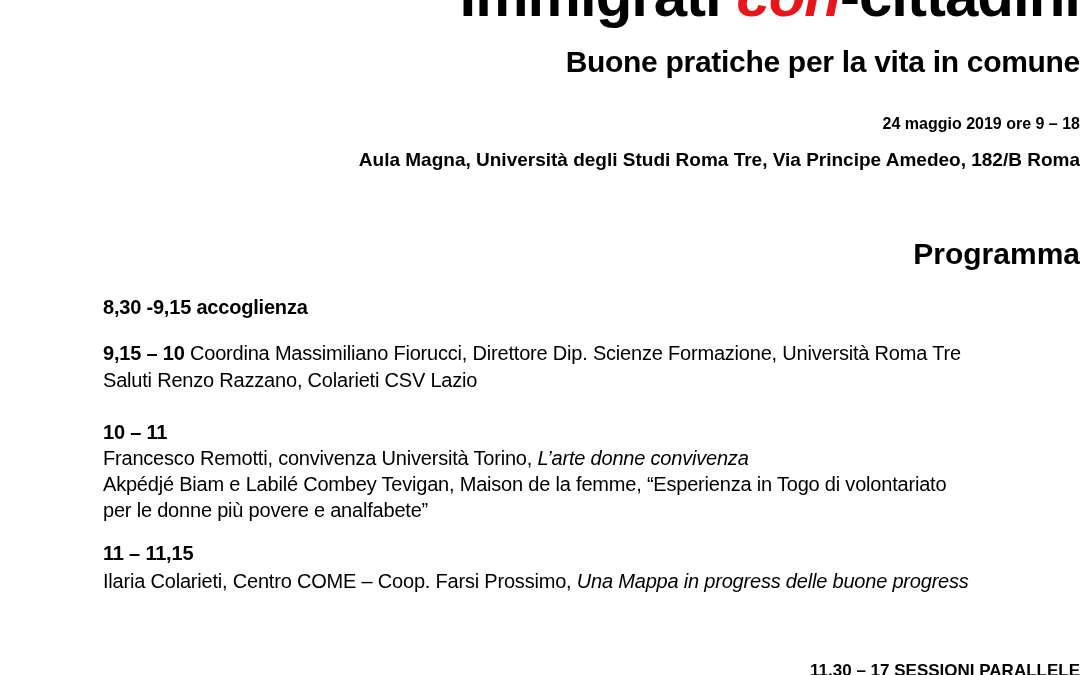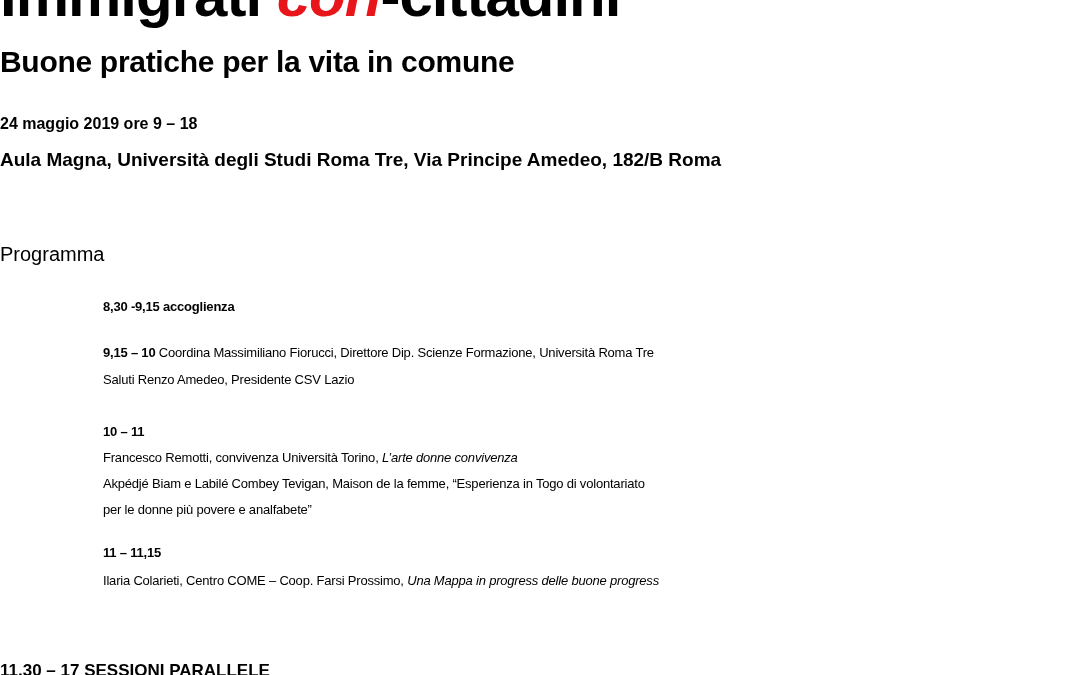--- a/index.html
+++ b/index.html
@@ -16,21 +16,21 @@
     color: #000000;
   }
   .page {
     position: absolute;
     left: 0; top: 0;
     width: 1080px;
     height: 675px;
     overflow: hidden;
   }
   .abs { position: absolute; white-space: nowrap; }
-  .center { left: 0; width: 1080px; text-align: left; }
+  .center { left: 0; width: 1080px; text-align: right; }
 
   .title {
     top: -34px;
     font-size: 60px;
     font-weight: bold;
     letter-spacing: -1px;
     line-height: 60px;
   }
   .title .red { color: #e8161b; font-style: italic; }
 
@@ -48,27 +48,27 @@
     line-height: 34px;
   }
   .venue {
     top: 146px;
     font-size: 19px;
     font-weight: bold;
     line-height: 28px;
   }
   .programma {
     top: 237px;
-    font-size: 20px;
-    font-weight: normal;
+    font-size: 30px;
+    font-weight: bold;
     line-height: 34px;
   }
   .line {
     left: 103px;
-    font-size: 13px;
+    font-size: 20px;
     line-height: 24px;
     letter-spacing: -0.2px;
   }
   .b { font-weight: bold; }
   .i { font-style: italic; }
   .sessioni {
     top: 659px;
     font-size: 17px;
     font-weight: bold;
     line-height: 24px;
@@ -89,21 +89,21 @@
 
   <div class="abs center venue">Aula Magna, Università degli Studi Roma Tre, Via Principe Amedeo, 182/B Roma</div>
 
   <div class="abs center programma">Programma</div>
 
   <div class="abs line b" style="top:295px">8,30 -9,15 accoglienza</div>
 
   <div class="abs line" style="top:341px">
     <span class="b">9,15 – 10</span><span> Coordina Massimiliano Fiorucci, Direttore Dip. Scienze Formazione, Università Roma Tre</span>
   </div>
-  <div class="abs line" style="top:368px">Saluti Renzo Amedeo, Presidente CSV Lazio</div>
+  <div class="abs line" style="top:368px">Saluti Renzo Razzano, Colarieti CSV Lazio</div>
 
   <div class="abs line b" style="top:420px">10 – 11</div>
   <div class="abs line" style="top:446px">
     <span>Francesco Remotti, convivenza Università Torino, </span><span class="i">L’arte donne convivenza</span>
   </div>
   <div class="abs line" style="top:472px">Akpédjé Biam e Labilé Combey Tevigan, Maison de la femme, “Esperienza in Togo di volontariato</div>
   <div class="abs line" style="top:498px">per le donne più povere e analfabete”</div>
 
   <div class="abs line b" style="top:541px">11 – 11,15</div>
   <div class="abs line" style="top:569px">

